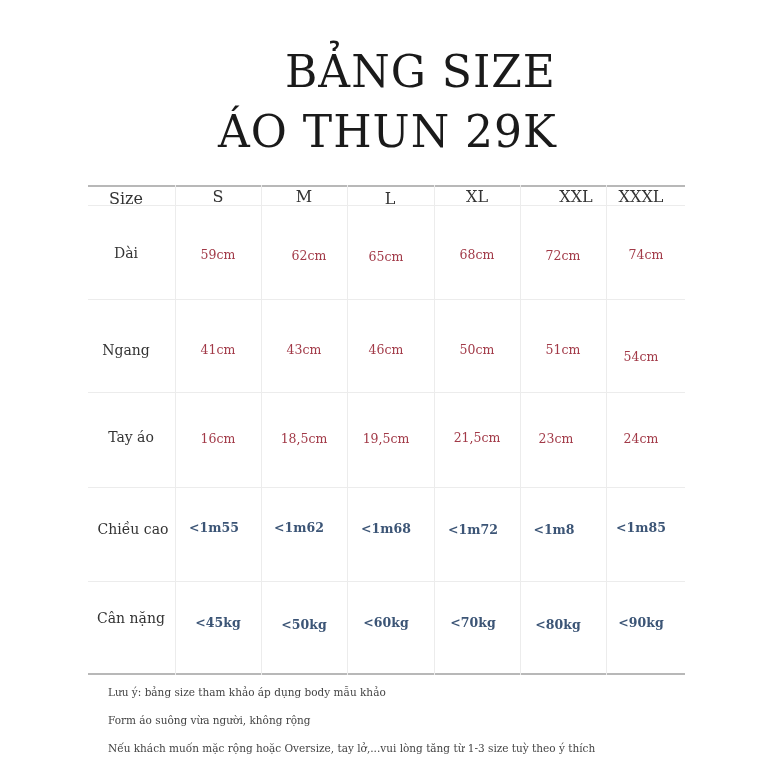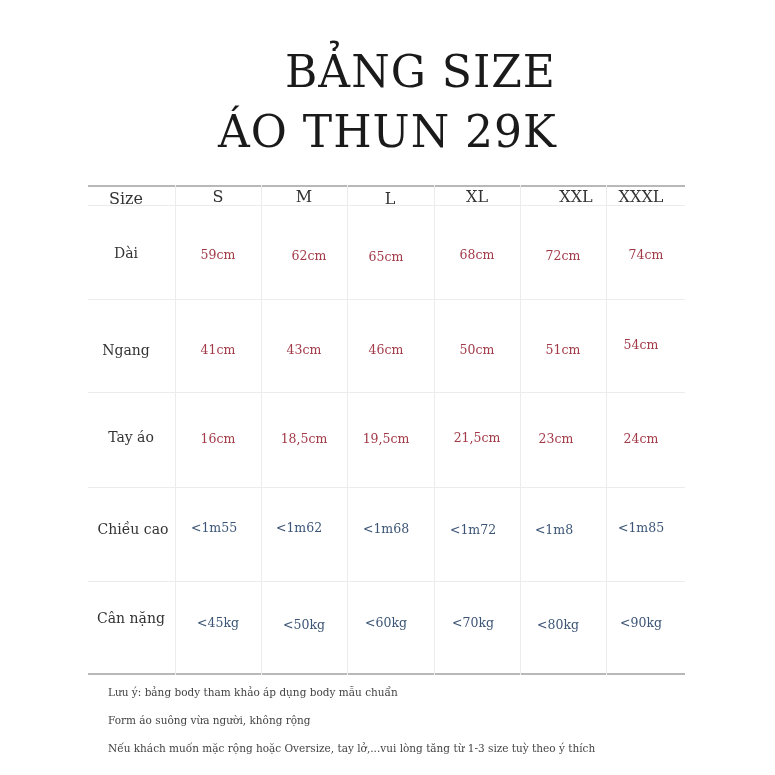--- a/index.html
+++ b/index.html
@@ -12,21 +12,21 @@
   .title.l2 { top: 106px; }
   .table { position: absolute; left: 88px; top: 185px; width: 597px; height: 490px; }
   .hline { position: absolute; left: 0; width: 597px; height: 1px; background: #ececec; }
   .hline.top { top: 0; height: 2px; background: #b8b8b8; }
   .hline.bottom { height: 2px; background: #b8b8b8; }
   .vline { position: absolute; top: 0; width: 1px; height: 490px; background: #ececec; }
   .cell { position: absolute; text-align: center; white-space: nowrap; }
   .hdr { font-size: 16px; color: #333; }
   .lbl { font-size: 14px; color: #333; }
   .val-red { font-size: 12.5px; color: #a23a48; }
-  .val-blue { font-size: 12.5px; color: #3c5576; }
+  .val-blue { font-size: 12.5px; color: #3c5576; font-weight: bold; }
   .note { position: absolute; left: 108px; font-size: 10.5px; color: #444; white-space: nowrap; }
 </style>
 </head>
 <body>
 
 <div class="title l1">BẢNG SIZE</div>
 <div class="title l2">ÁO THUN 29K</div>
 
 <div class="table">
 
@@ -60,21 +60,21 @@
   <div class="cell val-red" style="left:346px;width:86px;top:62px">68cm</div>
   <div class="cell val-red" style="left:432px;width:86px;top:63px">72cm</div>
   <div class="cell val-red" style="left:515px;width:86px;top:62px">74cm</div>
 
   <div class="cell lbl" style="left:0;width:76px;top:157px">Ngang</div>
   <div class="cell val-red" style="left:87px;width:86px;top:157px">41cm</div>
   <div class="cell val-red" style="left:173px;width:86px;top:157px">43cm</div>
   <div class="cell val-red" style="left:255px;width:86px;top:157px">46cm</div>
   <div class="cell val-red" style="left:346px;width:86px;top:157px">50cm</div>
   <div class="cell val-red" style="left:432px;width:86px;top:157px">51cm</div>
-  <div class="cell val-red" style="left:510px;width:86px;top:152px">54cm</div>
+  <div class="cell val-red" style="left:510px;width:86px;top:164px">54cm</div>
 
   <div class="cell lbl" style="left:0;width:86px;top:244px">Tay áo</div>
   <div class="cell val-red" style="left:87px;width:86px;top:246px">16cm</div>
   <div class="cell val-red" style="left:173px;width:86px;top:246px">18,5cm</div>
   <div class="cell val-red" style="left:255px;width:86px;top:246px">19,5cm</div>
   <div class="cell val-red" style="left:346px;width:86px;top:245px">21,5cm</div>
   <div class="cell val-red" style="left:425px;width:86px;top:246px">23cm</div>
   <div class="cell val-red" style="left:510px;width:86px;top:246px">24cm</div>
 
   <div class="cell lbl" style="left:0;width:90px;top:336px">Chiều cao</div>
@@ -87,15 +87,15 @@
 
   <div class="cell lbl" style="left:0;width:86px;top:425px">Cân nặng</div>
   <div class="cell val-blue" style="left:87px;width:86px;top:430px">&lt;45kg</div>
   <div class="cell val-blue" style="left:173px;width:86px;top:432px">&lt;50kg</div>
   <div class="cell val-blue" style="left:255px;width:86px;top:430px">&lt;60kg</div>
   <div class="cell val-blue" style="left:342px;width:86px;top:430px">&lt;70kg</div>
   <div class="cell val-blue" style="left:427px;width:86px;top:432px">&lt;80kg</div>
   <div class="cell val-blue" style="left:510px;width:86px;top:430px">&lt;90kg</div>
 </div>
 
-<div class="note" style="top:686px">Lưu ý: bảng body tham khảo áp dụng body mẫu chuẩn</div>
+<div class="note" style="top:686px">Lưu ý: bảng size tham khảo áp dụng body mẫu khảo</div>
 <div class="note" style="top:714px">Form áo suông vừa người, không rộng</div>
 <div class="note" style="top:742px">Nếu khách muốn mặc rộng hoặc Oversize, tay lở,...vui lòng tăng từ 1-3 size tuỳ theo ý thích</div>
 
 </body></html>

